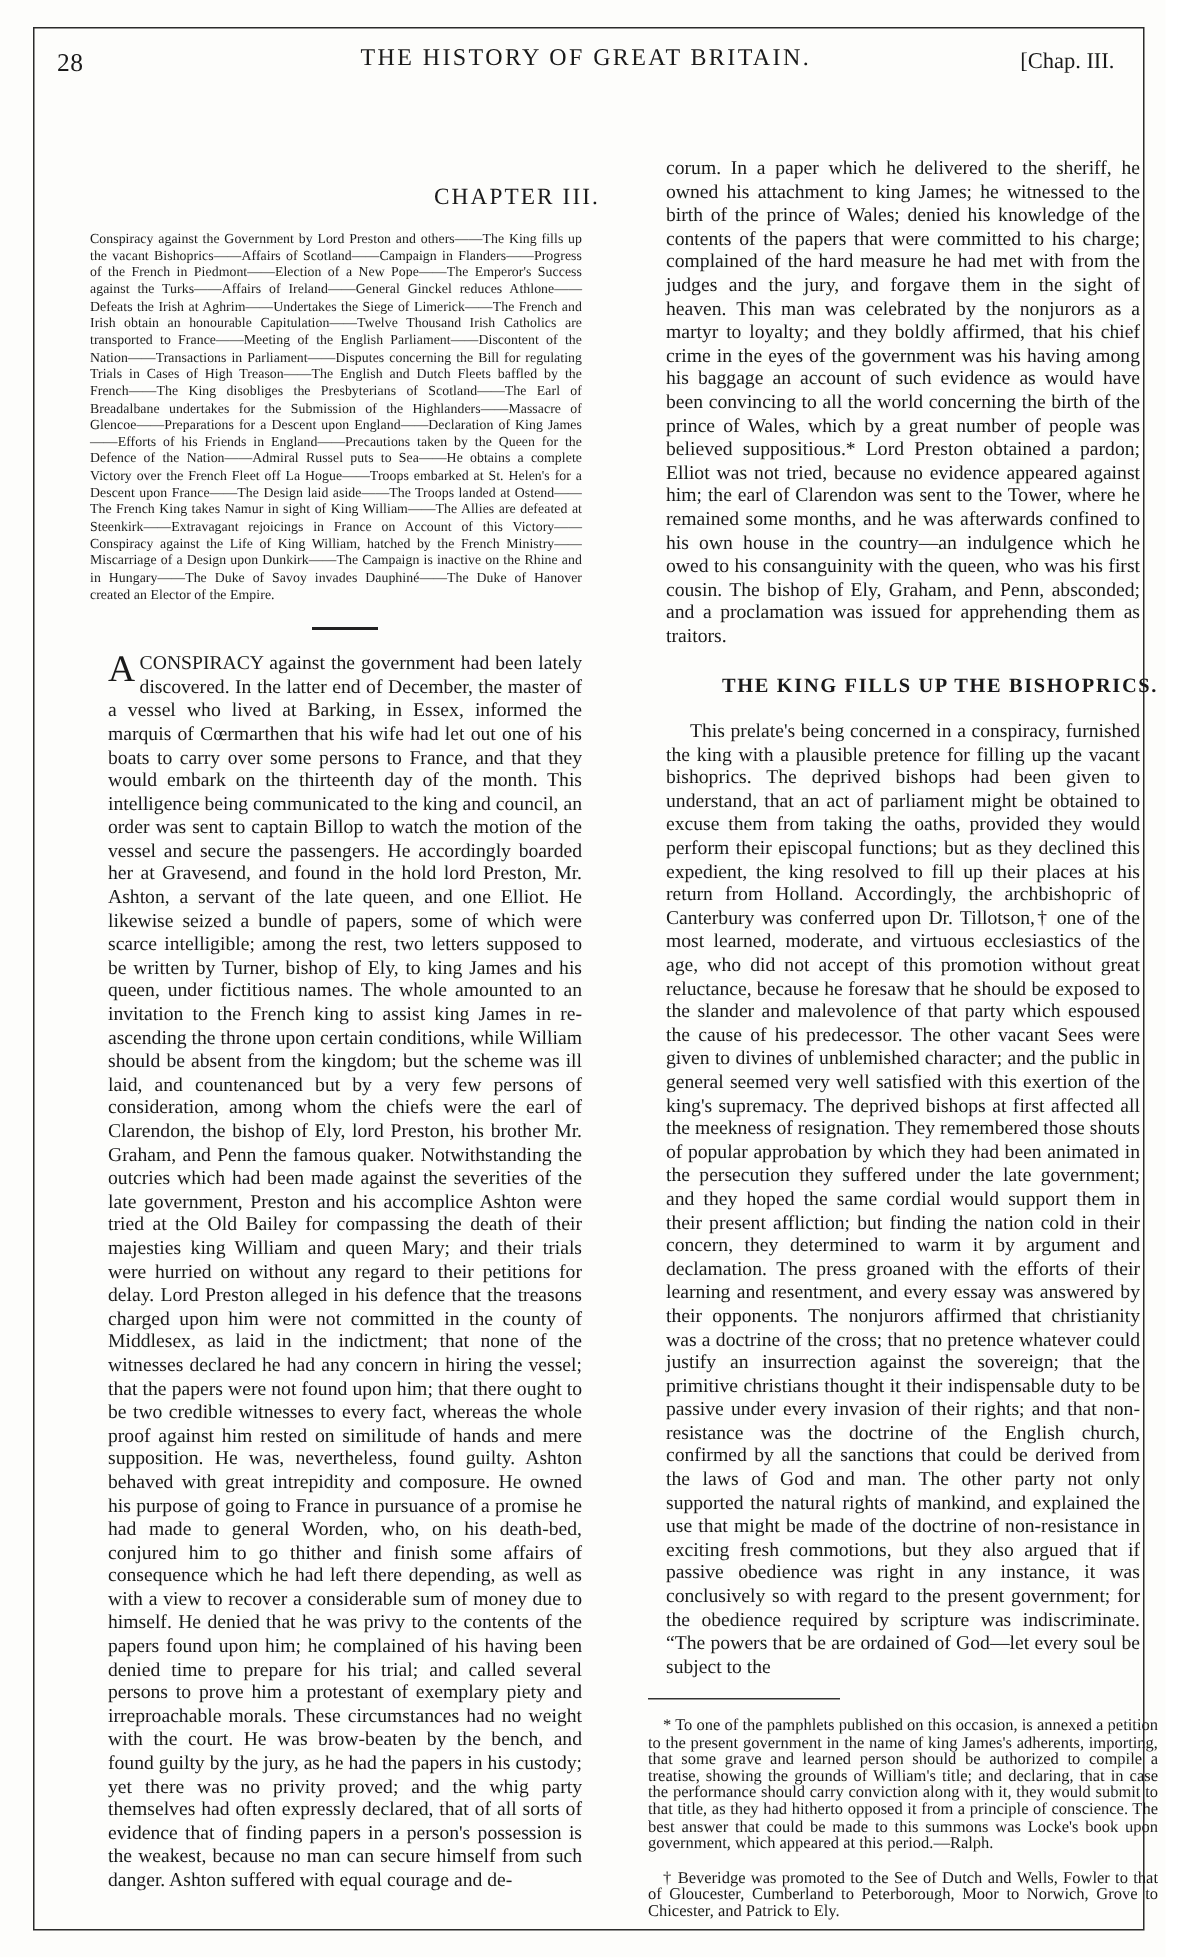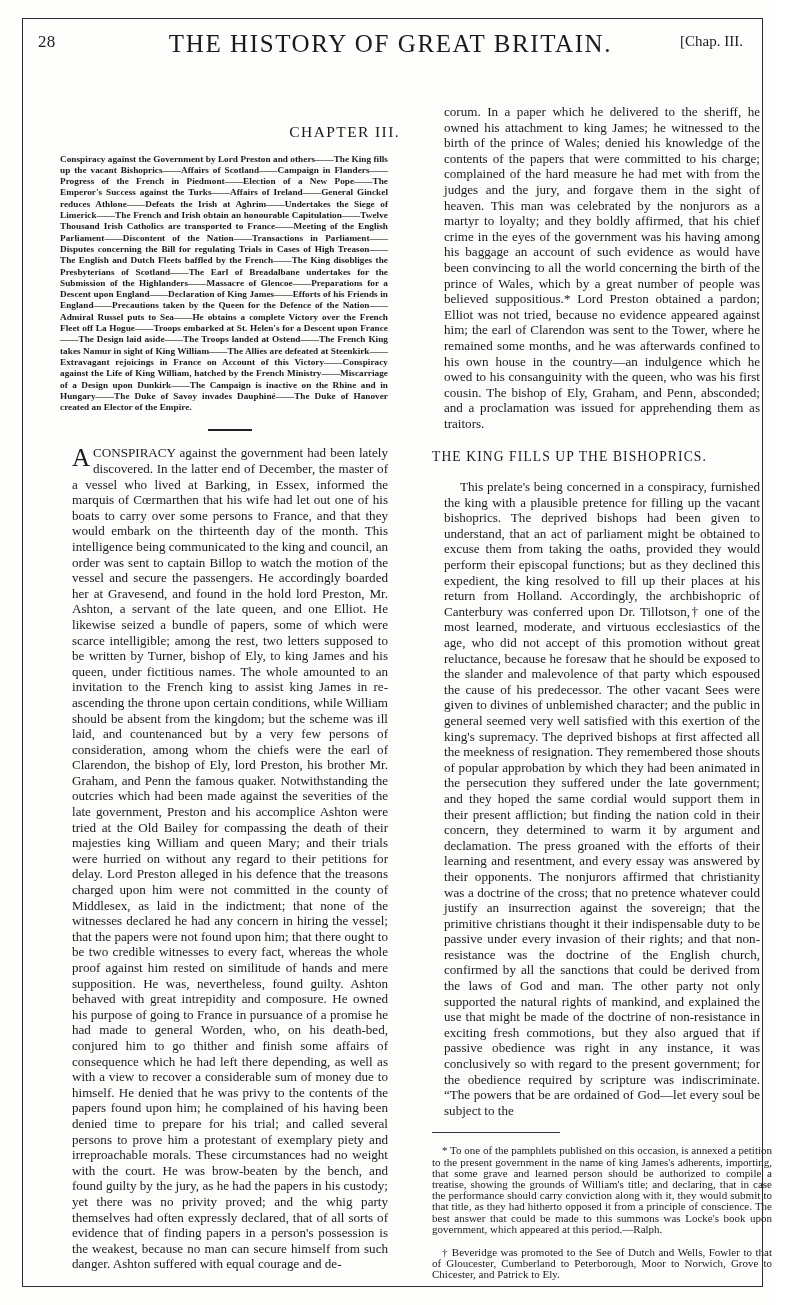--- a/index.html
+++ b/index.html
@@ -46,21 +46,21 @@
     top: 6px;
     font-size: 17px;
     letter-spacing: 0.3px;
   }
   .runtitle {
     position: absolute;
     left: 0;
     right: 0;
     top: 4px;
     text-align: center;
-    font-size: 25px;
+    font-size: 16px;
     letter-spacing: 1.6px;
   }
   .chapmark {
     position: absolute;
     right: 0;
     top: 7px;
     font-size: 15px;
     text-align: right;
   }
   
@@ -89,33 +89,32 @@
     letter-spacing: 1.4px;
     text-align: right;
     margin: 32px 0 14px 0;
   }
   .argument {
     font-size: 9.2px;
     line-height: 11.3px;
     text-align: justify;
     margin: 0 12px 10px 0;
     letter-spacing: 0.05px;
-    font-weight: bold;
   }
   .short-rule {
     width: 44px;
     height: 2px;
     background: #222;
     margin: 16px auto 14px auto;
   }
   h3.section-title {
     font-size: 13.6px;
-    font-weight: normal;
+    font-weight: bold;
     letter-spacing: 1.1px;
-    text-align: left;
+    text-align: right;
     margin: 4px 0 14px 0;
   }
   h3.section-title.right-sec {
     margin: 18px 0 14px 0;
   }
   p.body {
     margin: 12px;
     text-indent: 16px;
   }
   p.body.first {

